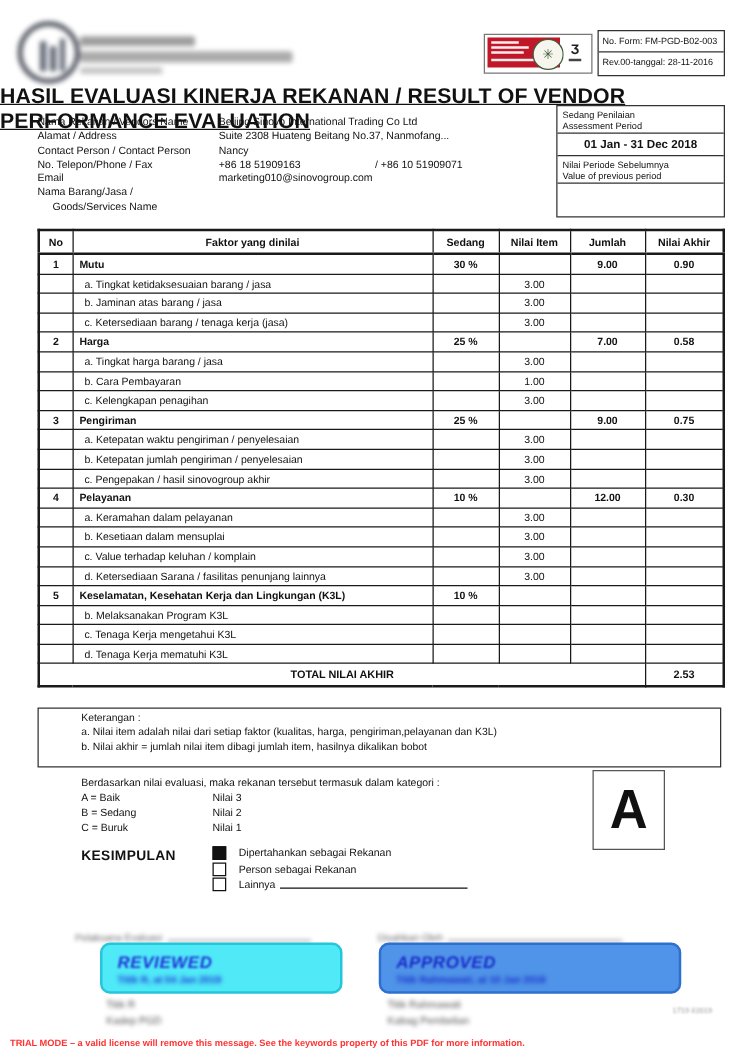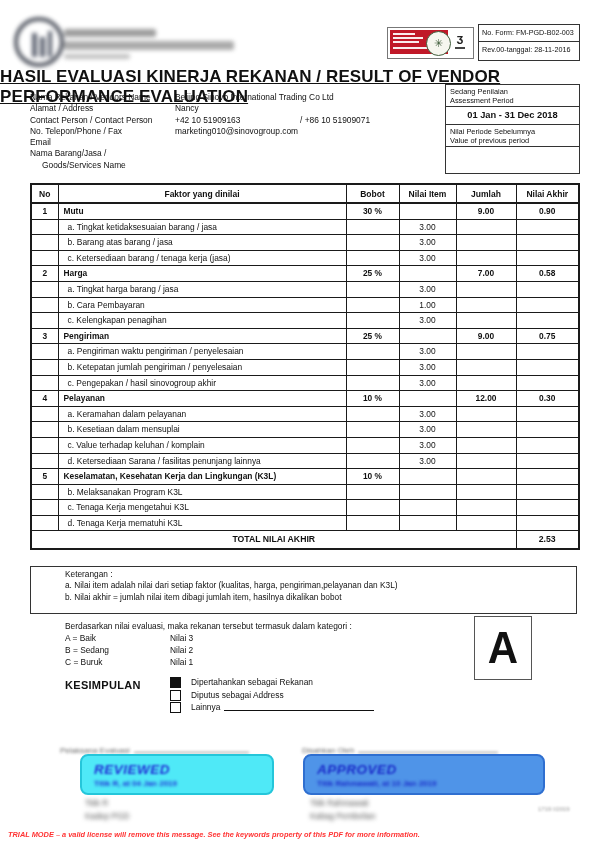--- a/index.html
+++ b/index.html
@@ -78,21 +78,21 @@
   .sig-label{font-size:8px;color:#666;filter:blur(1.8px);white-space:nowrap;}
   .sig-line{display:inline-block;border-bottom:1px solid #777;height:8px;margin-left:4px;}
   .stamp{border-radius:8px;display:flex;flex-direction:column;justify-content:center;padding-left:12px;}
   .stamp-rev{left:80px;top:754px;width:178px;height:37px;background:#4fe9f7;border:2px solid #25c6da;}
   .stamp-app{left:303px;top:754px;width:226px;height:37px;background:#4f94e8;border:2px solid #2f6fd0;}
   .stamp-word{font-size:13.5px;font-weight:bold;font-style:italic;color:#2230d6;filter:blur(1px);letter-spacing:.5px;}
   .stamp-sub{font-size:8px;font-weight:bold;color:#2230d6;filter:blur(1.8px);margin-top:2px;}
   .sig-name{font-size:8.3px;color:#555;filter:blur(1.9px);white-space:nowrap;}
   .side-note{left:538px;top:806px;font-size:6px;color:#999;filter:blur(1px);}
 
-  .trial{left:8px;top:830px;font-size:7.4px;font-weight:bold;color:#f33;white-space:nowrap;font-style:italic;}
+  .trial{left:8px;top:830px;font-size:7.4px;font-weight:bold;color:#f33;white-space:nowrap;}
 </style>
 </head>
 <body>
 
 <div class="abs" style="inset:0;">
 
   <div class="abs logo-wrap">
     <div class="abs logo-circle">
       <div class="abs logo-inner"></div>
       <div class="abs logo-inner2"></div>
@@ -129,23 +129,24 @@
     <div>Alamat / Address</div>
     <div>Contact Person / Contact Person</div>
     <div>No. Telepon/Phone / Fax</div>
     <div>Email</div>
     <div>Nama Barang/Jasa /</div>
     <div class="indent">Goods/Services Name</div>
   </div>
 
   <div class="abs vvalues">
     <div>Beijing Sinovo International Trading Co Ltd</div>
+    <div>Suite 2308 Huateng Beitang No.37, Nanmofang...</div>
     <div>Nancy</div>
     <div class="phone-line">
-      <span>+42 10 51909163</span>
+      <span>+86 18 51909163</span>
       <span class="fax">/ +86 10 51909071</span>
     </div>
     <div>marketing010@sinovogroup.com</div>
   </div>
 
   <div class="abs periodbox">
     <div class="pb-head">
       <div>Sedang Penilaian</div>
       <div>Assessment Period</div>
     </div>
@@ -164,21 +165,21 @@
           <col style="width:288px">
           <col style="width:53px">
         <col style="width:57px">
           <col style="width:60px">
           <col style="width:63px">
       </colgroup>
       <thead>
         <tr>
           <th>No</th>
           <th>Faktor yang dinilai</th>
-          <th>Bobot</th>
+          <th>Sedang</th>
           <th>Nilai Item</th>
           <th>Jumlah</th>
           <th>Nilai Akhir</th>
         </tr>
       </thead>
       <tbody id="table-body">
           <tr class="main">
             <td class="c-no">1</td>
             <td class="c-label">Mutu</td>
             <td class="c-bobot">30 %</td>
@@ -189,21 +190,21 @@
           <tr>
             <td class="c-no"></td>
             <td class="c-label">a. Tingkat ketidaksesuaian barang / jasa</td>
             <td class="c-bobot"></td>
             <td class="c-item">3.00</td>
             <td class="c-jumlah"></td>
             <td class="c-akhir"></td>
           </tr>
           <tr>
             <td class="c-no"></td>
-            <td class="c-label">b. Barang atas barang / jasa</td>
+            <td class="c-label">b. Jaminan atas barang / jasa</td>
             <td class="c-bobot"></td>
             <td class="c-item">3.00</td>
             <td class="c-jumlah"></td>
             <td class="c-akhir"></td>
           </tr>
           <tr>
             <td class="c-no"></td>
             <td class="c-label">c. Ketersediaan barang / tenaga kerja (jasa)</td>
             <td class="c-bobot"></td>
             <td class="c-item">3.00</td>
@@ -245,21 +246,21 @@
           <tr class="main">
             <td class="c-no">3</td>
             <td class="c-label">Pengiriman</td>
             <td class="c-bobot">25 %</td>
             <td class="c-item"></td>
             <td class="c-jumlah">9.00</td>
             <td class="c-akhir">0.75</td>
           </tr>
           <tr>
             <td class="c-no"></td>
-            <td class="c-label">a. Pengiriman waktu pengiriman / penyelesaian</td>
+            <td class="c-label">a. Ketepatan waktu pengiriman / penyelesaian</td>
             <td class="c-bobot"></td>
             <td class="c-item">3.00</td>
             <td class="c-jumlah"></td>
             <td class="c-akhir"></td>
           </tr>
           <tr>
             <td class="c-no"></td>
             <td class="c-label">b. Ketepatan jumlah pengiriman / penyelesaian</td>
             <td class="c-bobot"></td>
             <td class="c-item">3.00</td>
@@ -380,21 +381,21 @@
   </div>
 
   <div class="abs kes-label">KESIMPULAN</div>
   <div class="abs kes-opts">
     <div class="kes-row">
       <span class="cbx checked"></span>
       <span>Dipertahankan sebagai Rekanan</span>
     </div>
     <div class="kes-row">
       <span class="cbx"></span>
-      <span>Diputus sebagai Address</span>
+      <span>Person sebagai Rekanan</span>
     </div>
     <div class="kes-row">
       <span class="cbx"></span>
       <span>Lainnya</span>
       <span class="lainnya-line"></span>
     </div>
   </div>
 
   <div class="abs sig-label" style="left:60px;top:744px;">
     <span>Pelaksana Evaluasi</span><span class="sig-line" style="width:115px;"></span>

